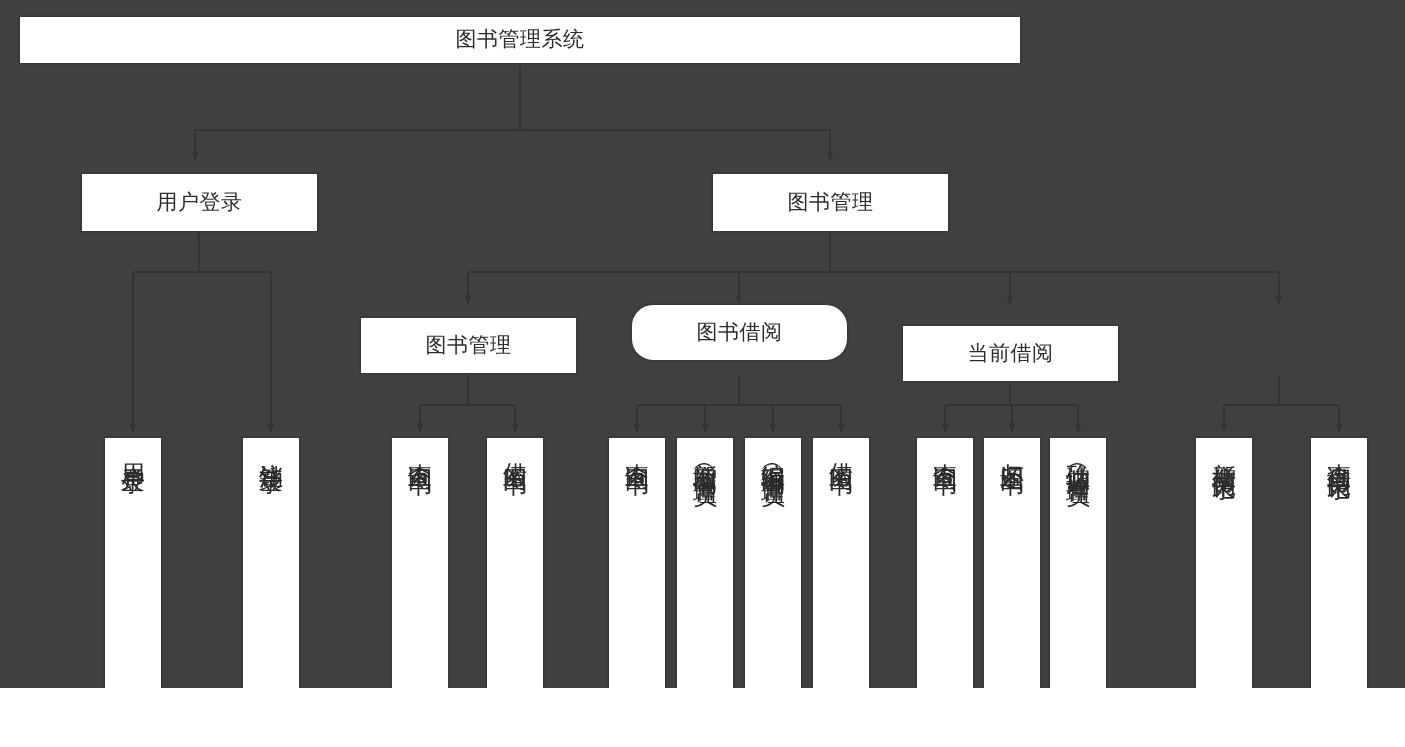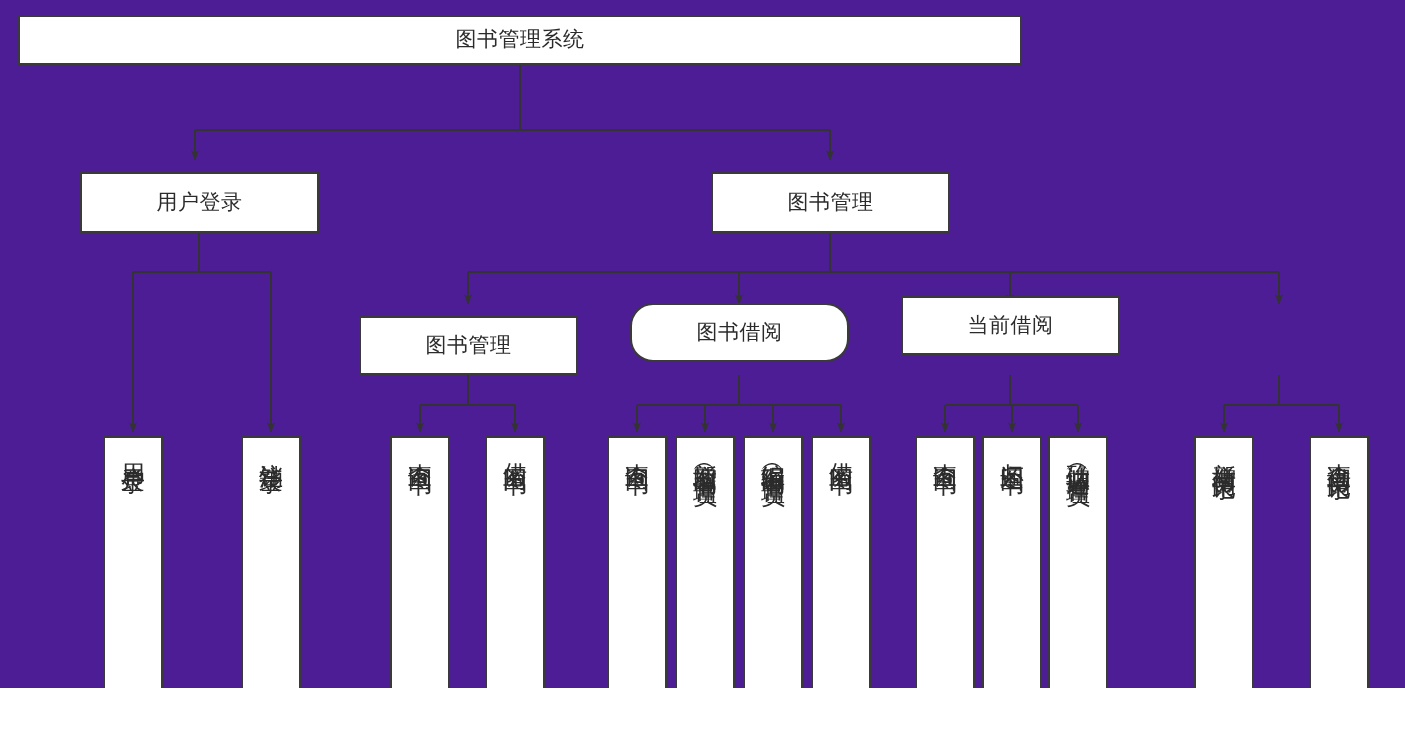--- a/index.html
+++ b/index.html
@@ -8,21 +8,21 @@
     padding: 0;
     background: #ffffff;
   }
   body {
     font-family: "DejaVu Sans", "Liberation Sans", sans-serif;
   }
   #canvas {
     position: relative;
     width: 1405px;
     height: 688px;
-    background: #4c1d95;
+    background: #404040;
     overflow: hidden;
   }
   #edges {
     position: absolute;
     left: 0;
     top: 0;
     width: 1405px;
     height: 747px;
     pointer-events: none;
   }
@@ -136,21 +136,21 @@
   <div class="node horiz" style="left:711px; top:172px; width:239px; height:61px;">
     <span class="label">图书管理</span>
   </div>
 
   <div class="node horiz" style="left:359px; top:316px; width:219px; height:59px;">
     <span class="label">图书管理</span>
   </div>
   <div class="node horiz" style="left:630px; top:303px; width:219px; height:59px;border-radius:23px;">
     <span class="label">图书借阅</span>
   </div>
-  <div class="node horiz" style="left:901px; top:296px; width:219px; height:59px;">
+  <div class="node horiz" style="left:901px; top:324px; width:219px; height:59px;">
     <span class="label">当前借阅</span>
   </div>
 
   <div class="node vert" style="left:103px; top:436px; width:60px; height:297px;">
     <span class="label">用户登录</span>
   </div>
   <div class="node vert" style="left:241px; top:436px; width:60px; height:297px;">
     <span class="label">注销登录</span>
   </div>
 

